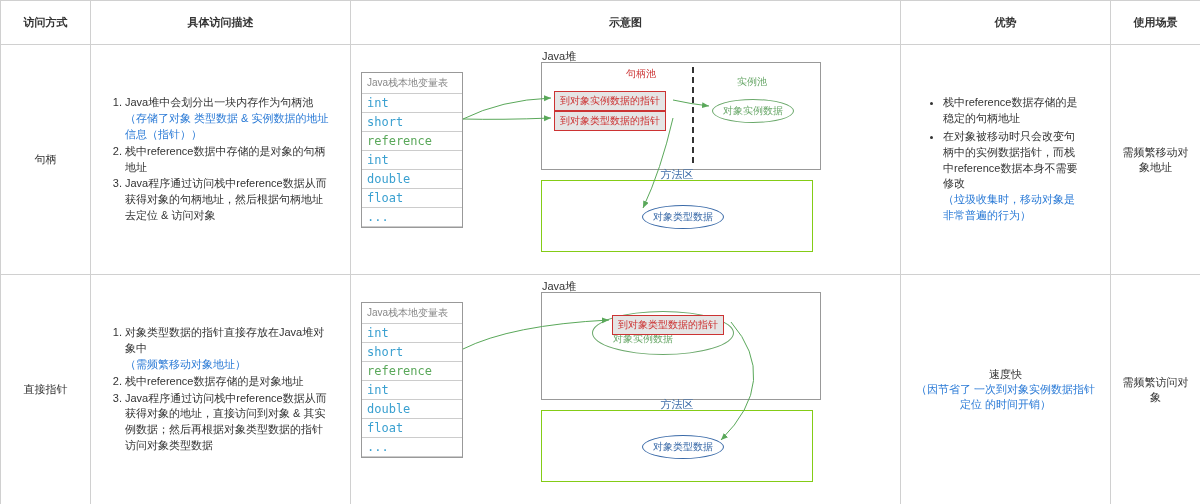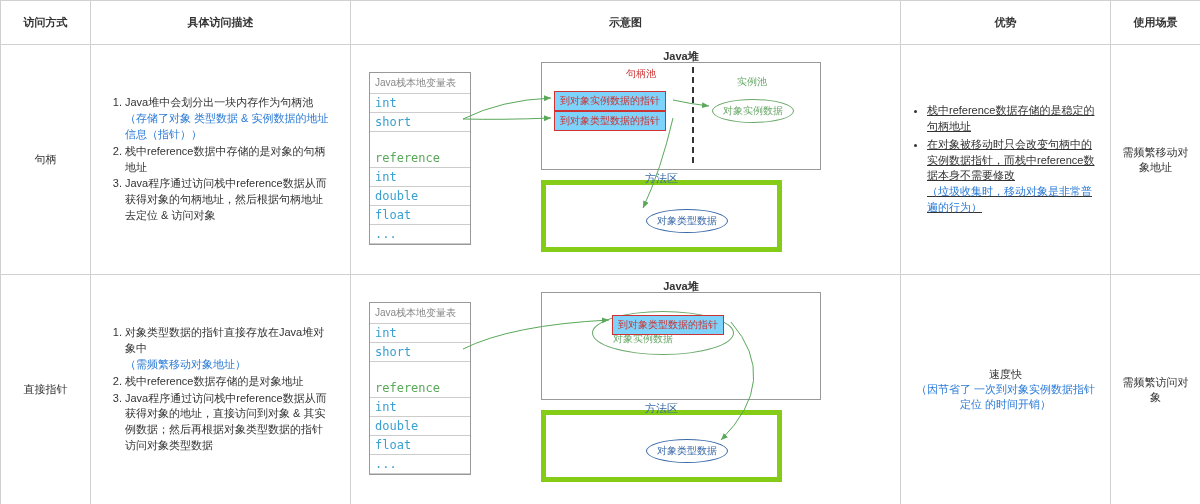--- a/index.html
+++ b/index.html
@@ -6,36 +6,36 @@
   body { margin:0; font-family:"Microsoft YaHei",Arial,sans-serif; font-size:11px; color:#333; background:#fff; }
   .wrap { width:1200px; height:504px; }
   table { border-collapse:collapse; width:100%; height:100%; table-layout:fixed; }
   th,td { border:1px solid #d0d0d0; padding:8px 10px; vertical-align:middle; }
   th { font-weight:700; text-align:center; height:44px; }
   td.center { text-align:center; }
   ol.desc { margin:8px; padding-left:16px; }
   ol.desc li { margin:1px 0; line-height:1.45; }
   .blue { color:#2a7ad6; }
   .diagram { position:relative; height:200px; }
-  .stack { position:absolute; left:8px; top:12px; width:102px; border:1px solid #999; }
+  .stack { position:absolute; left:0; top:12px; width:102px; border:1px solid #999; }
   .stack .hdr { padding:3px 5px; font-size:10px; color:#888; border-bottom:1px solid #ccc; }
   .stack .row { padding:2px 5px; font-size:12px; color:#3aa0d0; border-bottom:1px solid #ccc; font-family:Consolas,monospace; }
-  .stack .row.ref { color:#5aa85a;margin-top:17px; }
+  .stack .row.ref { color:#5aa85a; }
   .heap { position:absolute; left:180px; top:2px; width:280px; height:108px; border:1px solid #999; }
-  .hlabel { position:absolute; top:-14px; width:100%; text-align:center; font-weight:700; font-size:11px; }
-  .method { position:absolute; left:180px; top:120px; width:241px; height:72px; border:5px solid #84cc16; }
+  .hlabel { position:absolute; top:-14px; width:100%; font-weight:400; font-size:11px; }
+  .method { position:absolute; left:180px; top:120px; width:272px; height:72px; border:1px solid #84cc16; }
   .mlabel { position:absolute; top:-14px; width:100%; text-align:center; font-size:11px; color:#3a6aa8; }
   .pill { position:absolute; border:1px solid; border-radius:50%; padding:4px 10px; font-size:10px; white-space:nowrap; }
-  .redbox { position:absolute; border:1px solid #c33; color:#c33; padding:2px 5px; font-size:10px; background:#7dd3fc; white-space:nowrap; }
+  .redbox { position:absolute; border:1px solid #c33; color:#c33; padding:2px 5px; font-size:10px; background:#e5e5e5; white-space:nowrap; }
   .grn { color:#6aa86a; border-color:#6aa86a; }
   .blu { color:#3a6aa8; border-color:#3a6aa8; }
   .dash { position:absolute; border-left:2px dashed #333; }
   .sub { position:absolute; font-size:10px; }
   ul.adv { margin:0; padding-left:16px; }
-  ul.adv li { margin:2px 0; line-height:1.45;text-decoration:underline; }
+  ul.adv li { margin:2px 16px; line-height:1.45; }
   svg.arrows { position:absolute; left:0; top:0; }
 </style>
 </head>
 <body>
 
 <div class="wrap">
 <table>
 <colgroup>
 <col style="width:90px">
         <col style="width:260px">

